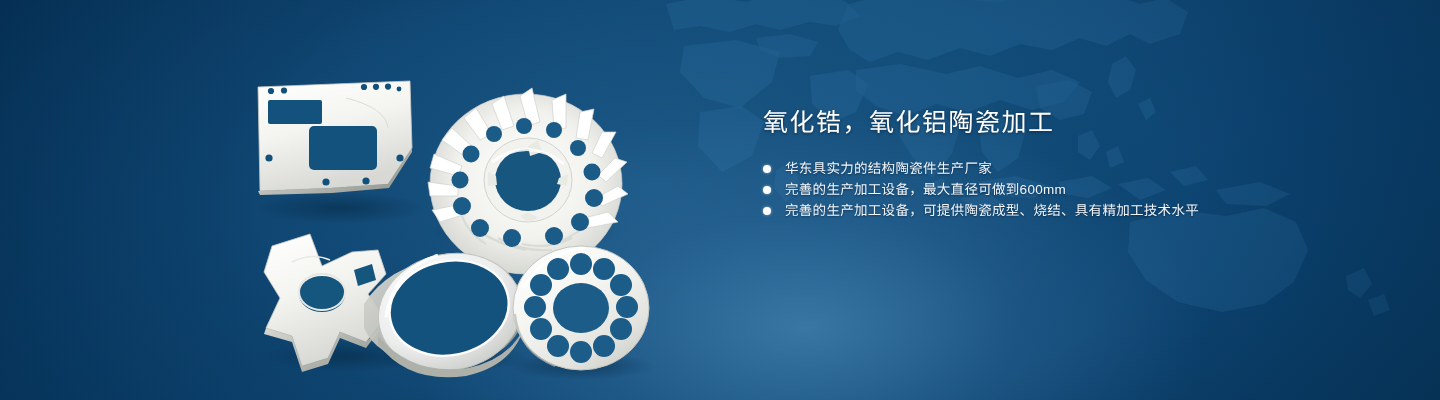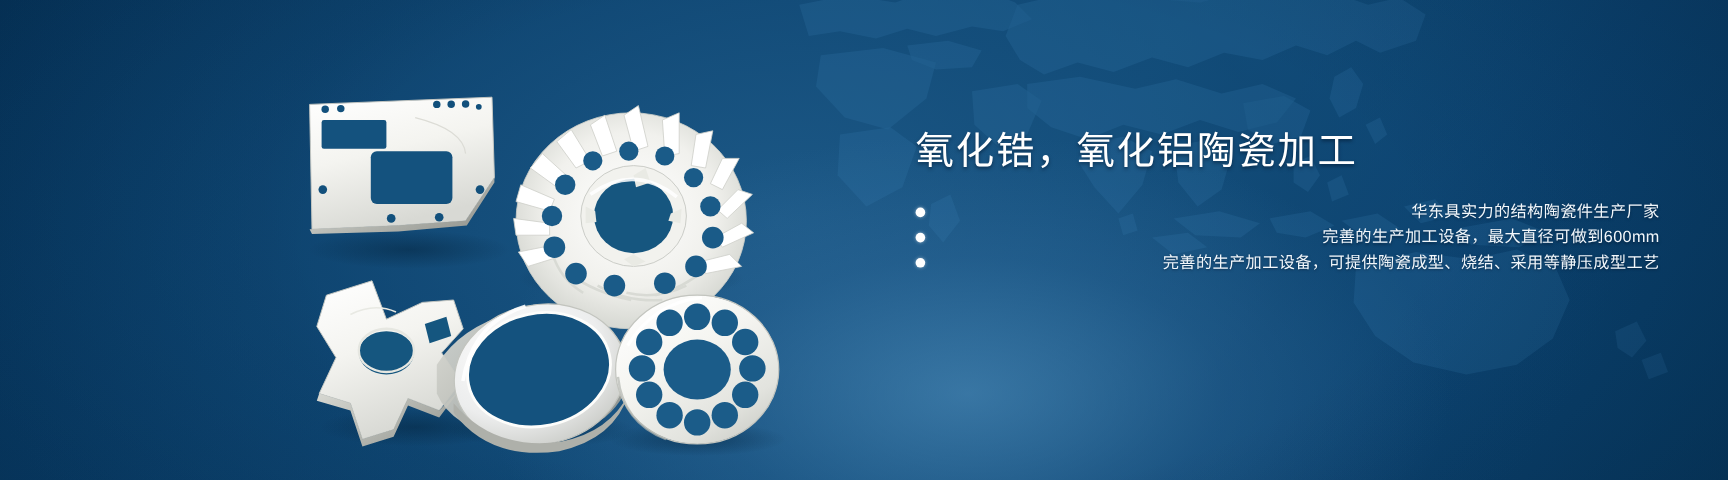--- a/index.html
+++ b/index.html
@@ -40,31 +40,31 @@
   }
   .products svg{width:100%;height:100%;display:block;}
 
   
   .copy{
     position:absolute;left:763px;top:108px;
     width:620px;
   }
   .headline{
     margin:0;
-    font-size:32px;
+    font-size:25px;
     line-height:1.16;
     font-weight:400;
     letter-spacing:1.5px;
     color:#ffffff;
     text-shadow:0 1px 3px rgba(0,18,38,.55);
     white-space:nowrap;
   }
   .bullets{
     list-style:none;
-    margin:25px 0 0 0;padding:0;text-align:right;
+    margin:25px 0 0 0;padding:0;
   }
   .bullets li{
     position:relative;
     padding-left:22px;
     margin-bottom:7px;
     font-size:13.5px;
     line-height:14px;
     color:#f2f7fb;
     letter-spacing:.3px;
     white-space:nowrap;
@@ -314,19 +314,19 @@
       <li>
         <span class="dot"></span>
         <span class="txt">华东具实力的结构陶瓷件生产厂家</span>
       </li>
       <li>
         <span class="dot"></span>
         <span class="txt">完善的生产加工设备，最大直径可做到600mm</span>
       </li>
       <li>
         <span class="dot"></span>
-        <span class="txt">完善的生产加工设备，可提供陶瓷成型、烧结、采用等静压成型工艺</span>
+        <span class="txt">完善的生产加工设备，可提供陶瓷成型、烧结、具有精加工技术水平</span>
       </li>
     </ul>
 
   </div>
 
 </div>
 
 </body></html>

